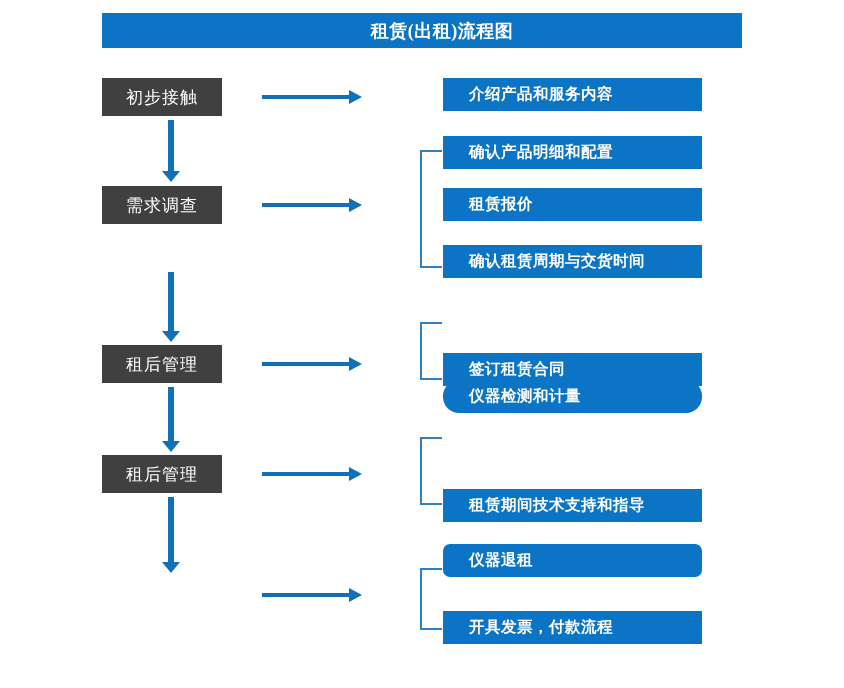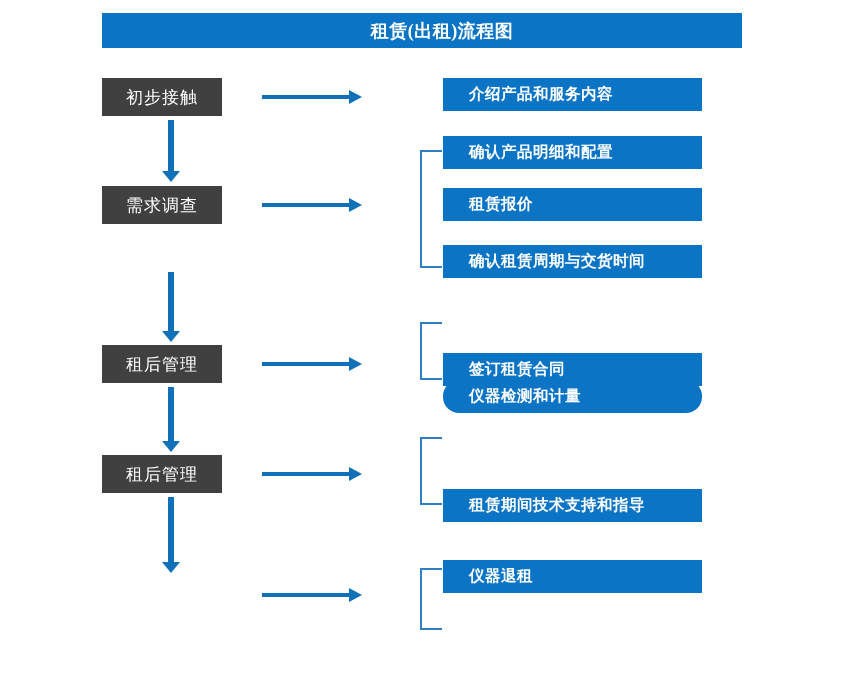--- a/index.html
+++ b/index.html
@@ -190,15 +190,16 @@
   <div class="detail-box" style="top:78px;">介绍产品和服务内容</div>
   <div class="detail-box" style="top:136px;">确认产品明细和配置</div>
   <div class="detail-box" style="top:188px;">租赁报价</div>
   <div class="detail-box" style="top:245px;">确认租赁周期与交货时间</div>
 
   <div class="detail-box" style="top:313px;margin-top:40px;">签订租赁合同</div>
   <div class="detail-box" style="top:380px;border-radius:16px;">仪器检测和计量</div>
 
   <div class="detail-box" style="top:489px;">租赁期间技术支持和指导</div>
 
-  <div class="detail-box" style="top:560px;">仪器退租</div>
+  <div class="detail-box" style="top:544px;border-radius:7px;">仪器退租</div>
+  <div class="detail-box" style="top:611px;">开具发票，付款流程</div>
 
 </div>
 
 </body></html>

